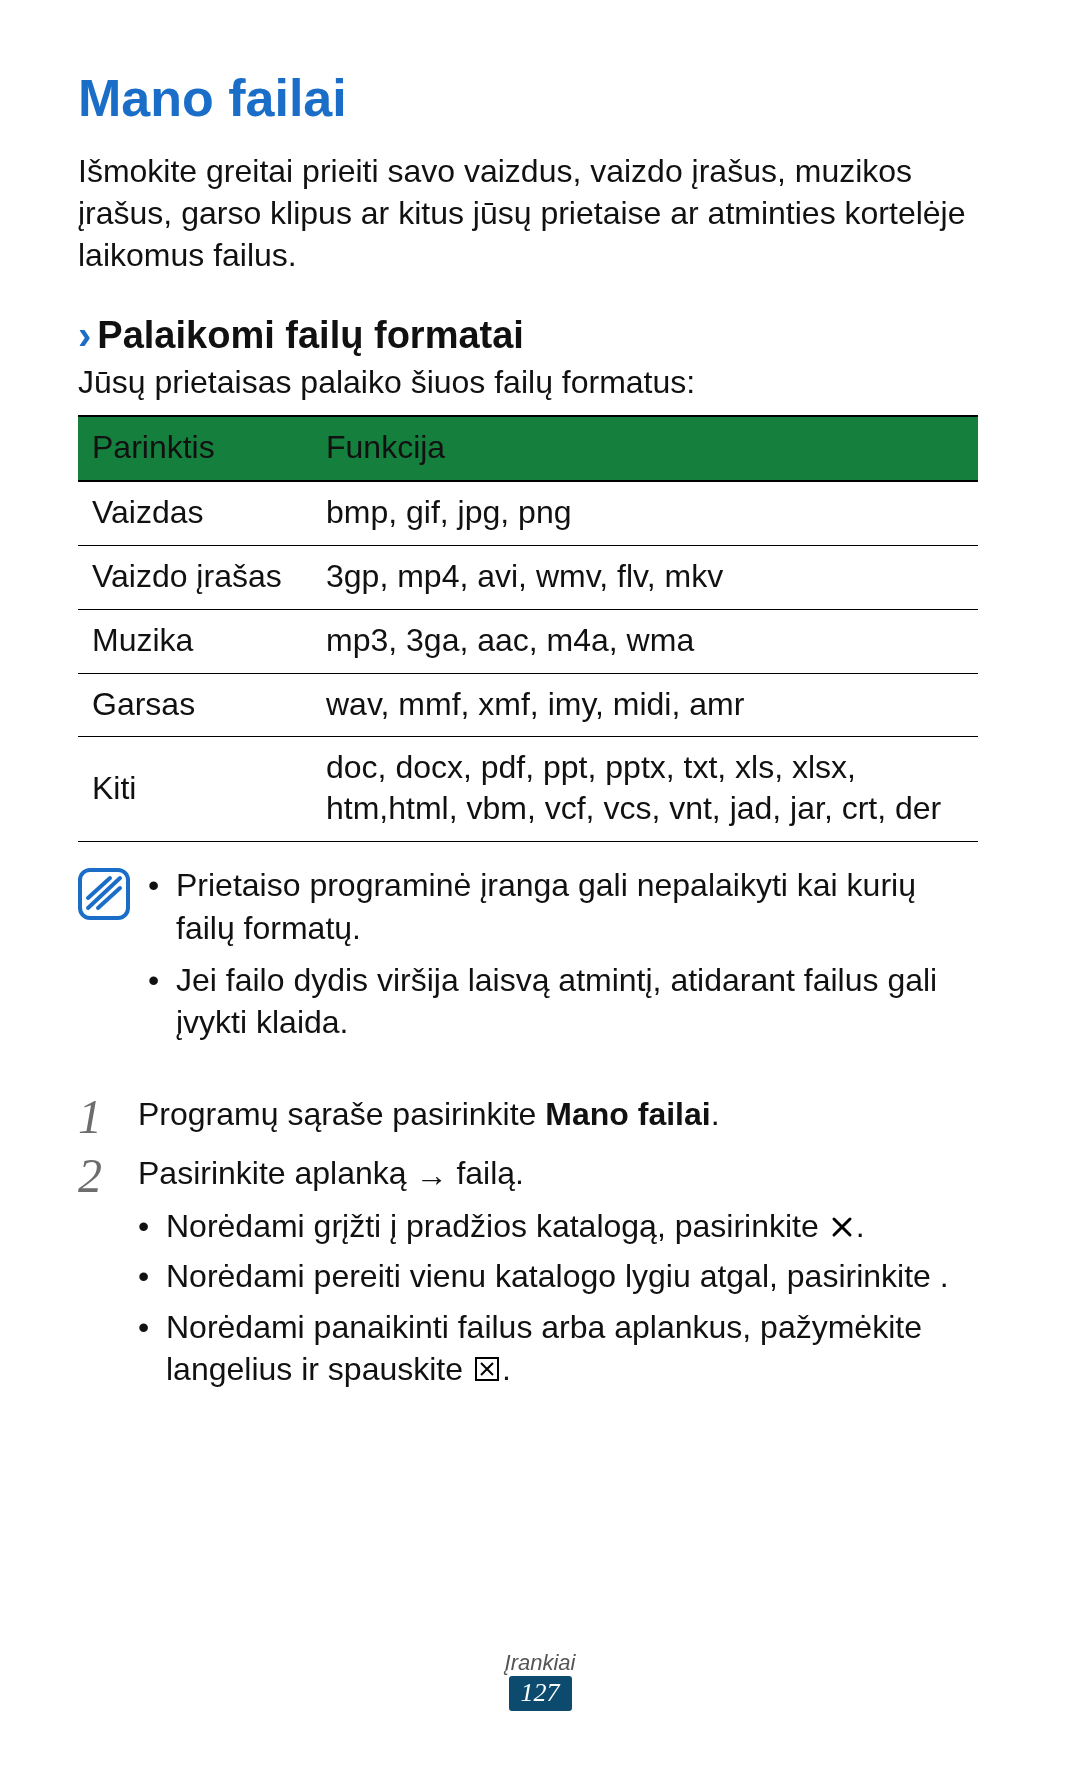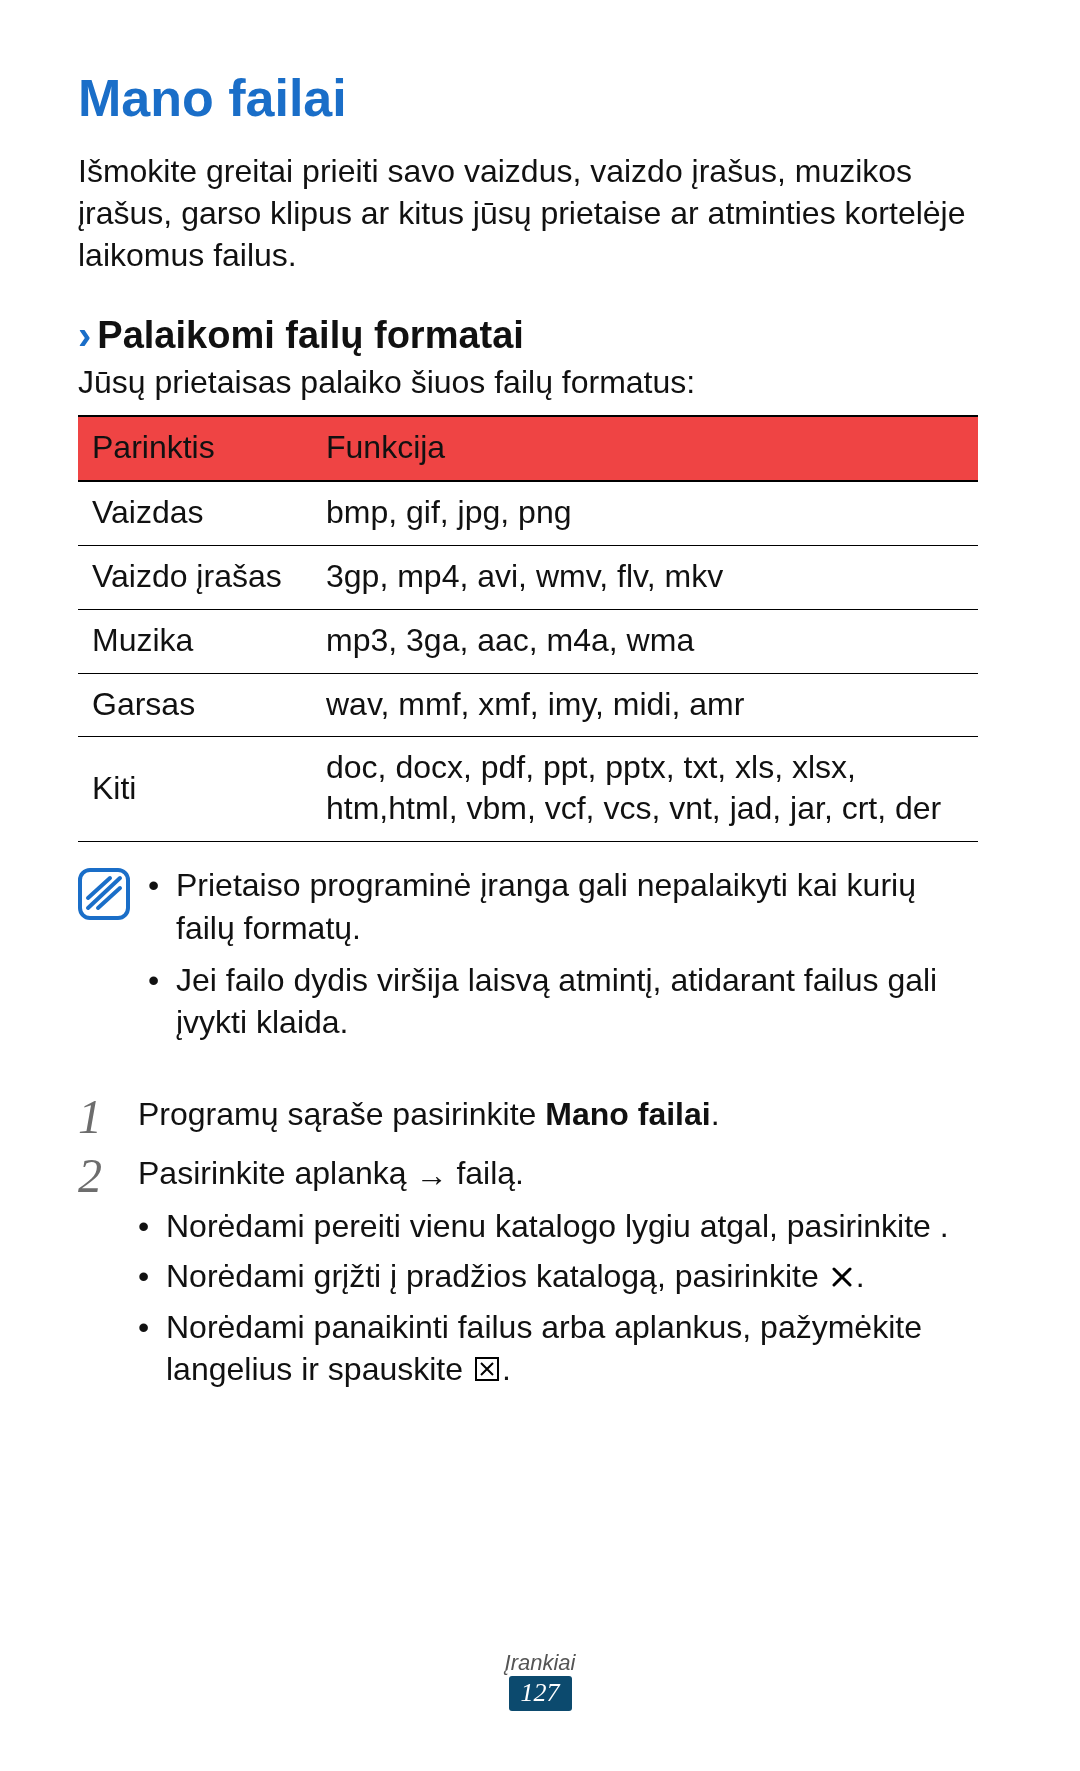--- a/index.html
+++ b/index.html
@@ -43,21 +43,21 @@
     font-size: 32px;
     margin-bottom: 22px;
   }
   table.fmt th, table.fmt td {
     text-align: left;
     padding: 10px 14px 12px 14px;
     vertical-align: middle;
     line-height: 1.28;
   }
   table.fmt th {
-    background: #ef4444;
+    background: #15803d;
     font-weight: 400;
     border-top: 2px solid #000;
     border-bottom: 2px solid #000;
   }
   table.fmt td {
     border-bottom: 1.5px solid #000;
   }
   table.fmt .col-opt { width: 26%; }
 
   .notebox {
@@ -217,26 +217,26 @@
   <ol class="steps">
     <li>
       <span class="num">1</span>
       <span>Programų sąraše pasirinkite </span><b>Mano failai</b><span>.</span>
     </li>
     <li>
       <span class="num">2</span>
       <span>Pasirinkite aplanką </span><span class="arrow">→</span><span> failą.</span>
       <ul class="sub">
         <li>
-          <span>Norėdami pereiti vienu katalogo lygiu atgal, pasirinkite       .</span>
-        </li>
-        <li>
           <span>Norėdami grįžti į pradžios katalogą, pasirinkite </span><span class="inline-icon"><svg width="24" height="24" viewBox="0 0 24 24">
                 <path d="M4 4 L20 20 M20 4 L4 20" stroke="#000" stroke-width="3" stroke-linecap="round"></path>
               </svg></span><span>.</span>
+        </li>
+        <li>
+          <span>Norėdami pereiti vienu katalogo lygiu atgal, pasirinkite       .</span>
         </li>
         <li>
           <span>Norėdami panaikinti failus arba aplankus, pažymėkite langelius ir spauskite </span><span class="inline-icon"><svg width="26" height="26" viewBox="0 0 26 26">
                 <rect x="2" y="2" width="22" height="22" fill="none" stroke="#000" stroke-width="2"></rect>
                 <path d="M7 7 L19 19 M19 7 L7 19" stroke="#000" stroke-width="2"></path>
               </svg></span><span>.</span>
         </li>
       </ul>
     </li>
   </ol>

